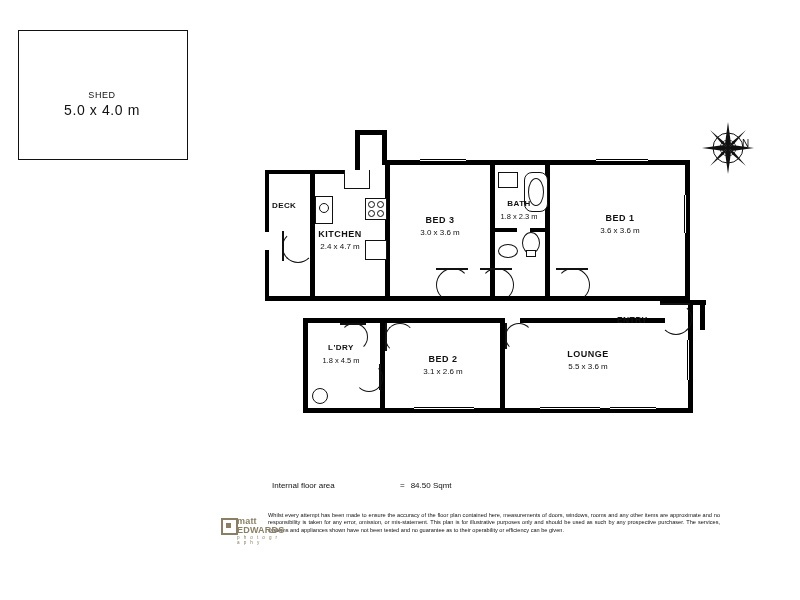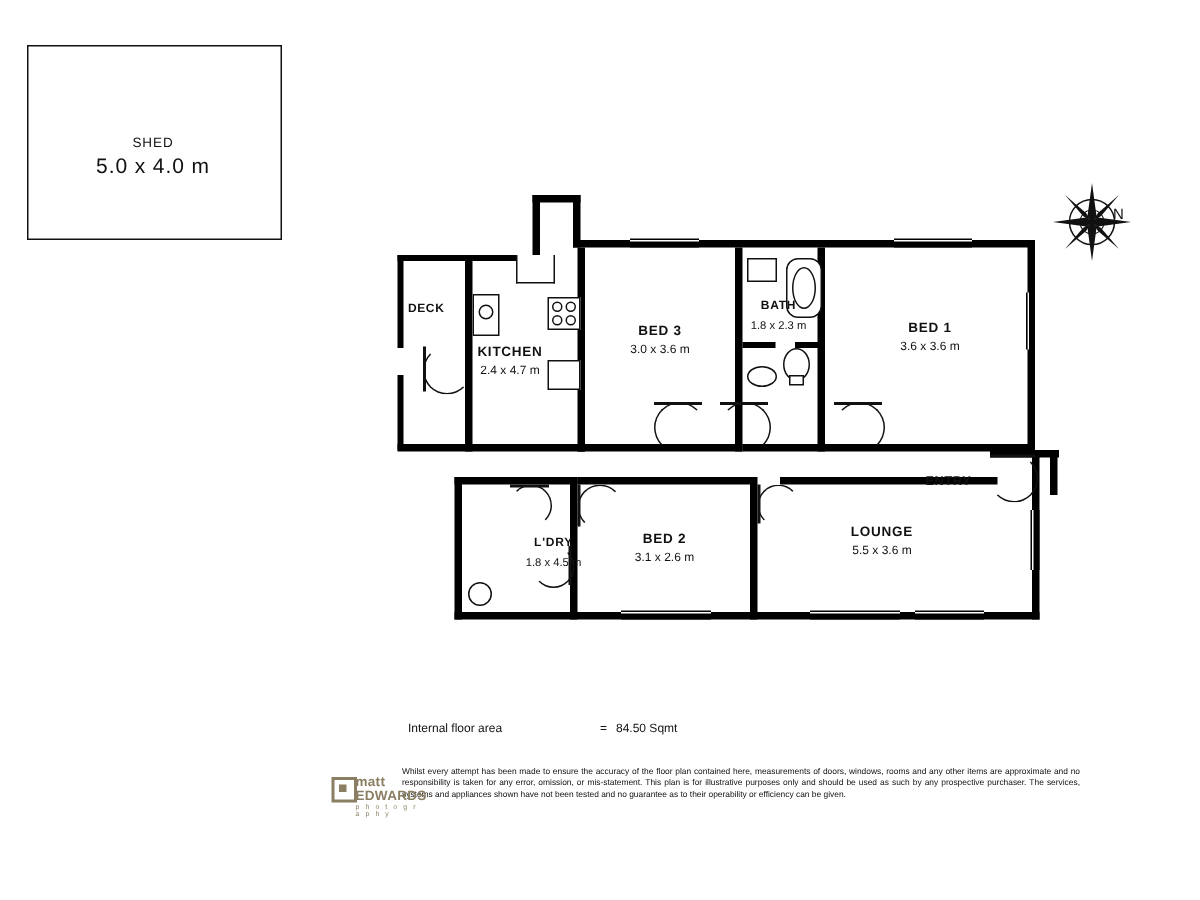--- a/index.html
+++ b/index.html
@@ -231,21 +231,21 @@
   <div class="roomlabel small" style="left:488px;top:198px;width:62px;">
     <span class="name">BATH</span>
     <span class="dim">1.8 x 2.3 m</span>
   </div>
 
   <div class="roomlabel" style="left:580px;top:212px;width:80px;">
     <span class="name">BED 1</span>
     <span class="dim">3.6 x 3.6 m</span>
   </div>
 
-  <div class="roomlabel small" style="left:304px;top:356px;width:74px;padding-left:28px;">
+  <div class="roomlabel small" style="left:304px;top:342px;width:74px;">
     <span class="name">L'DRY</span>
     <span class="dim">1.8 x 4.5 m</span>
   </div>
 
   <div class="roomlabel" style="left:403px;top:353px;width:80px;">
     <span class="name">BED 2</span>
     <span class="dim">3.1 x 2.6 m</span>
   </div>
 
   <div class="roomlabel" style="left:545px;top:348px;width:86px;">

